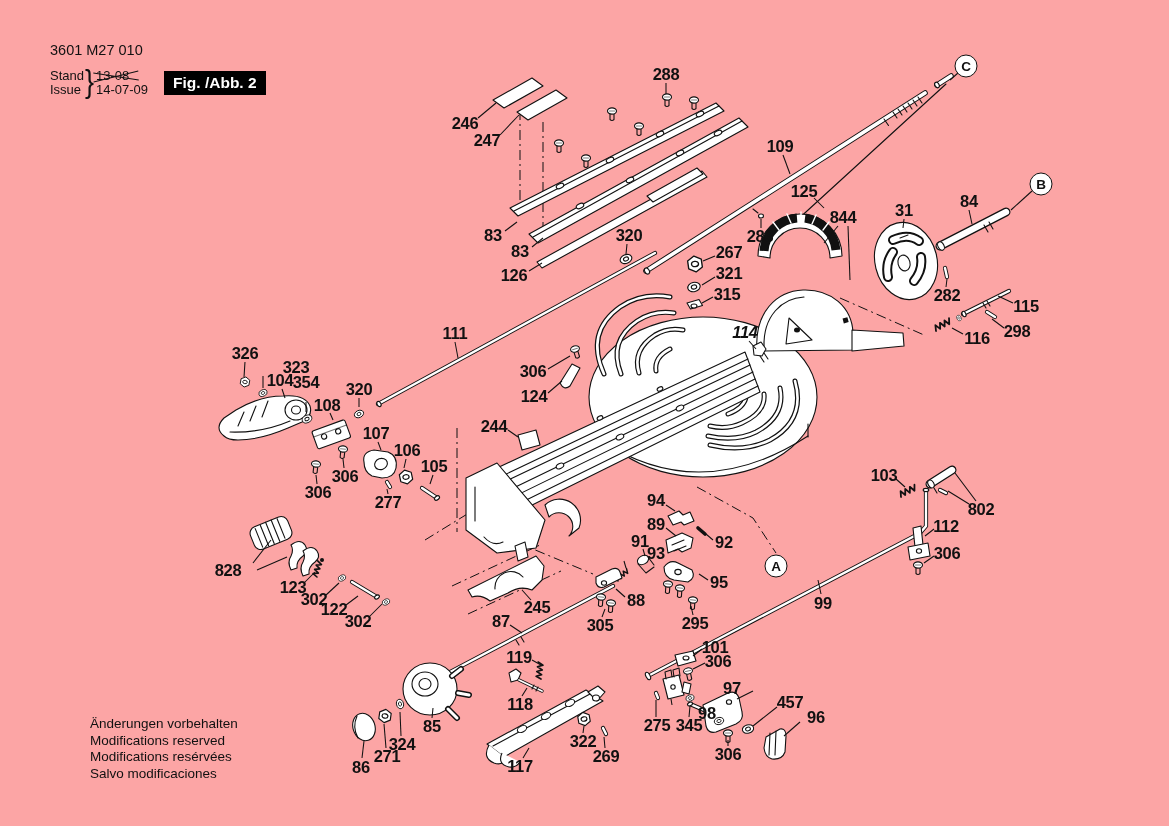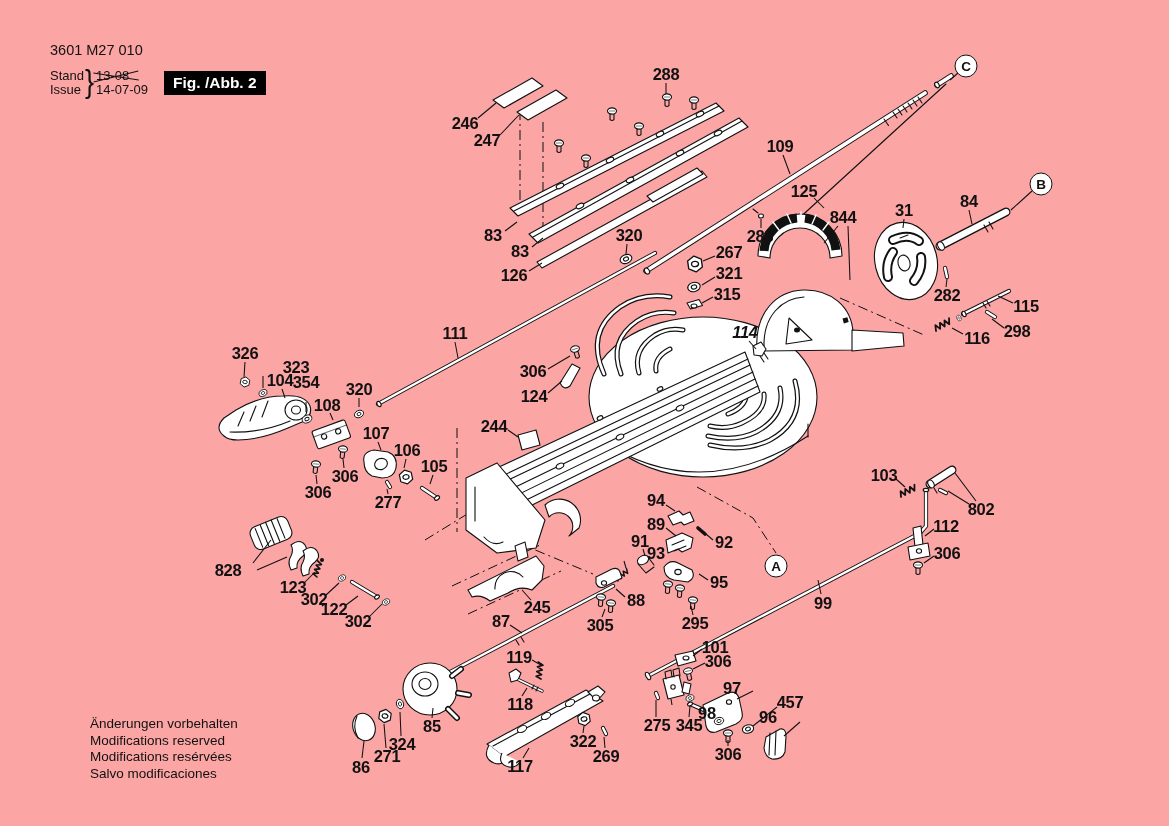--- a/index.html
+++ b/index.html
@@ -560,19 +560,19 @@
       <div class="plabel" style="left: 387px; top: 756px;">271</div>
       <div class="plabel" style="left: 361px; top: 767px;">86</div>
       <div class="plabel" style="left: 520px; top: 766px;">117</div>
       <div class="plabel" style="left: 583px; top: 741px; text-align: center;">322</div>
       <div class="plabel" style="left: 606px; top: 756px;">269</div>
       <div class="plabel" style="left: 707px; top: 713px;">98</div>
       <div class="plabel" style="left: 657px; top: 725px;">275</div>
       <div class="plabel" style="left: 689px; top: 725px;">345</div>
       <div class="plabel" style="left: 732px; top: 688px;">97</div>
       <div class="plabel" style="left: 790px; top: 702px;">457</div>
-      <div class="plabel" style="left: 768px; top: 717px;">96</div>
+      <div class="plabel" style="left: 816px; top: 717px;">96</div>
       <div class="plabel" style="left: 728px; top: 754px;">306</div>
       <div class="refcircle" style="left: 776px; top: 566px;">A</div>
       <div class="refcircle" style="left: 1041px; top: 184px;">B</div>
       <div class="refcircle" style="left: 966px; top: 66px;">C</div>
     </div>
 </div>
 
 </body></html>

